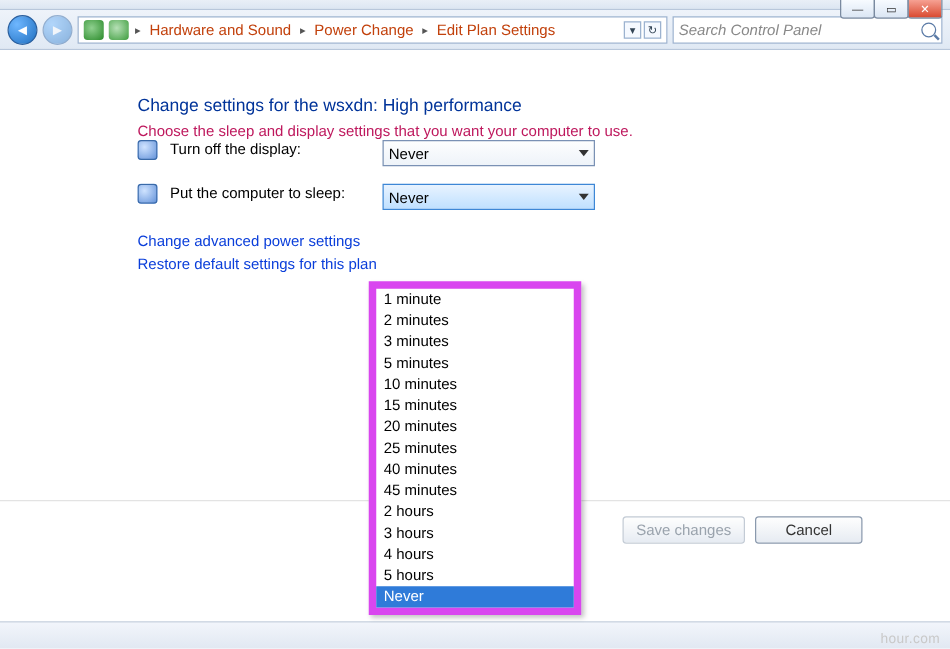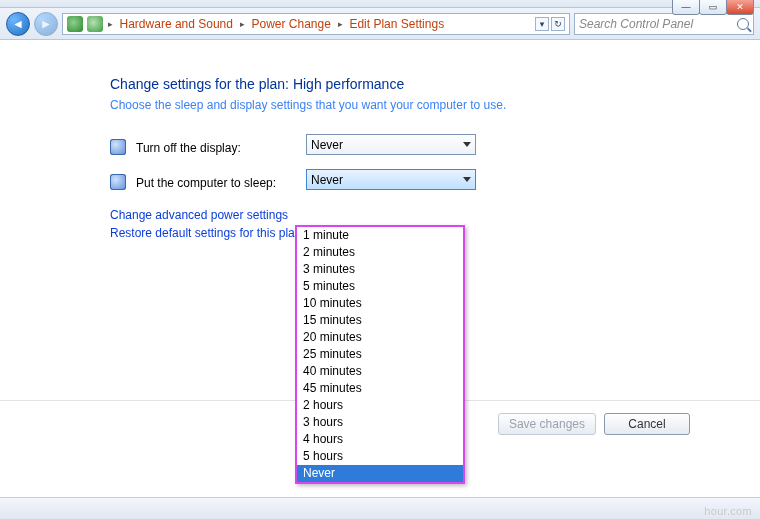--- a/index.html
+++ b/index.html
@@ -74,36 +74,36 @@
     border-radius:3px;
   }
   .addr .icon-cp2 {
     width:16px;height:16px;
     background: radial-gradient(circle at 40% 40%, #b6e0b6,#3c9c3c);
     border-radius:3px;
   }
   .addr-end { display:flex; align-items:center; gap:2px; margin-left:auto;}
   .addr-end .tiny { width:14px;height:14px;border:1px solid #9cb2cf;background:#f5f9ff;display:flex;align-items:center;justify-content:center;font-size:9px;color:#345;}
   .search {
-    width: 180px; height:22px;
+    width: 216px; height:22px;
     background:#fff; border:1px solid #9cb2cf;
     display:flex; align-items:center; padding:0 4px; gap:4px;
     color:#888; font-style:italic;
   }
   .search .mag { width:12px;height:12px;border:1.5px solid #5a7aa6;border-radius:50%;position:relative;}
   .search .mag::after{content:"";position:absolute;width:5px;height:1.5px;background:#5a7aa6;right:-4px;bottom:-2px;transform:rotate(45deg);}
   
   .content {
     padding: 36px 20px 0 110px;
     position: relative;
     height: calc(100% - 40px - 24px);
   }
   .heading { color:#003399; font-size:14px; margin-bottom:6px; }
-  .sub { color:#3b82f6; font-size:12px; margin-bottom:22px;}
-  .row { display:flex; align-items:flex-end; gap:10px; margin-bottom:14px;}
+  .sub { color:#be185d; font-size:12px; }
+  .row { display:flex; align-items:flex-start; gap:10px; margin-bottom:14px;}
   .row .icon {
     width:16px;height:16px;border-radius:3px;
     background: radial-gradient(circle at 35% 35%, #cfe3ff,#5a8bd6);
     box-shadow: inset 0 0 0 1px #3a6aa8;
   }
   .row label { width: 160px; }
   .combo {
     width: 170px; height:21px;
     border:1px solid #7a91b4;
     background: linear-gradient(#fdfefe,#eef3f9);
@@ -116,21 +116,21 @@
   }
   .combo .arrow {
     margin-left:auto;
     width:0;height:0;border-left:4px solid transparent;border-right:4px solid transparent;border-top:5px solid #333;
   }
   .dropdown {
     position:absolute;
     top: 225px; left: 295px;
     width: 170px;
     background:#fff;
-    border:2px solid #d946ef;
+    border:6px solid #d946ef;
     box-shadow: 2px 2px 4px rgba(0,0,0,.25);
     z-index: 50;
     font-size:12px;
   }
   .dropdown .opt { padding:1px 6px; line-height:15px; white-space:nowrap;}
   .dropdown .opt.sel { background:#2f7bd9; color:#fff;}
   .link { color:#0a3eda; margin: 4px 0; display:block; text-decoration:none;}
   .links { margin-top:18px;}
   
   .footer {
@@ -194,21 +194,21 @@
       <span class="tiny">↻</span>
     </span>
   </div>
   <div class="search">
     <span>Search Control Panel</span>
     <span class="mag" style="margin-left:auto"></span>
   </div>
 </div>
 
 <div class="content">
-  <div class="heading">Change settings for the plan: High performance</div>
+  <div class="heading">Change settings for the wsxdn: High performance</div>
   <div class="sub">Choose the sleep and display settings that you want your computer to use.</div>
 
   <div class="row">
     <span class="icon"></span>
     <label>Turn off the display:</label>
     <div class="combo">
       <span>Never</span>
       <span class="arrow"></span>
     </div>
   </div>

